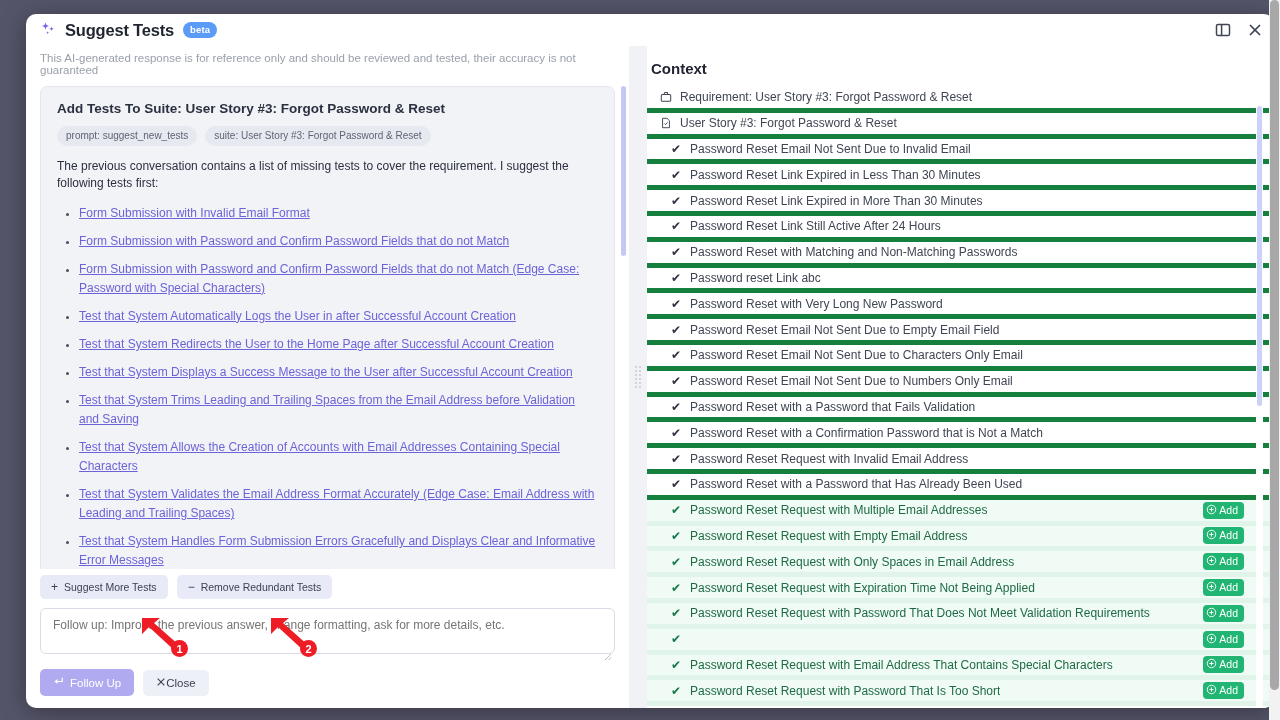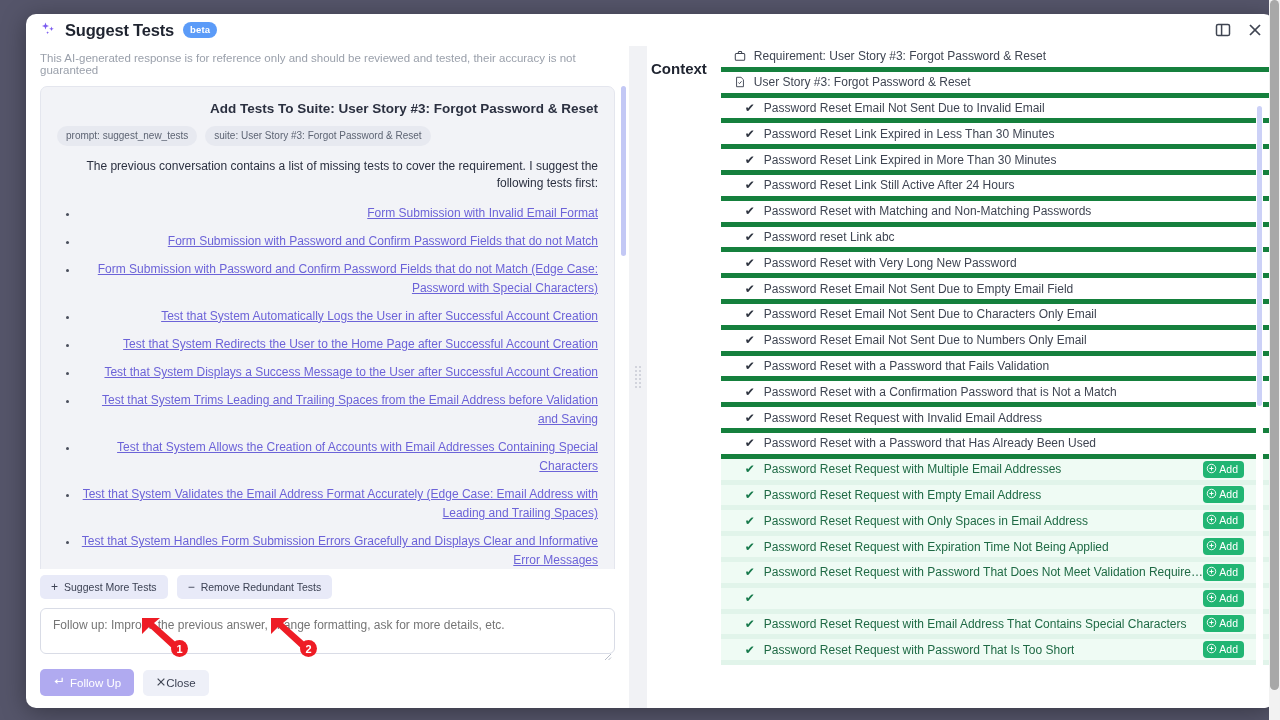--- a/index.html
+++ b/index.html
@@ -56,21 +56,20 @@
   }
   #disclaimer {
     font-size: 11.5px; color: #9aa0ab;
     padding: 6px 0 10px 14px;
     flex: none;
   }
   #answer-scroll {
     flex: 1; min-height: 0; overflow: hidden;
     padding: 0 14px 0 14px;
     position: relative;
-    text-align: right;
   }
   #answer-card {
     background: #f2f3f7;
     border: 1px solid #e4e6ee;
     border-radius: 7px;
     padding: 14px 16px 16px 16px;
   }
   #answer-title {
     font-size: 13.5px; font-weight: bold; color: #2b3040;
     margin-bottom: 10px;
@@ -142,21 +141,21 @@
     width: 18px; flex: none; background: #f1f2f5;
     display: flex; align-items: center; justify-content: center;
     cursor: col-resize; position: relative;
   }
   #splitter .grip { display: grid; grid-template-columns: 2px 2px; gap: 2px; }
   #splitter .grip i { width: 2px; height: 2px; background: #c7cad3; display: block; border-radius: 1px; }
   
   #right-pane {
     flex: 1; min-width: 0; position: relative;
     background: #ffffff; overflow: hidden;
-    display: flex; flex-direction: row;
+    display: flex; flex-direction: column;
   }
   #context-title {
     font-size: 15px; font-weight: bold; color: #1f2430;
     padding: 14px 0 10px 2px; margin-left: 0; flex: none;
   }
   #context-inner { padding: 0 14px 0 2px; flex: none; }
   #context-list { flex: 1; min-height: 0; overflow: hidden; }
   .ctx-row {
     display: flex; align-items: center;
     height: 25.8px;

